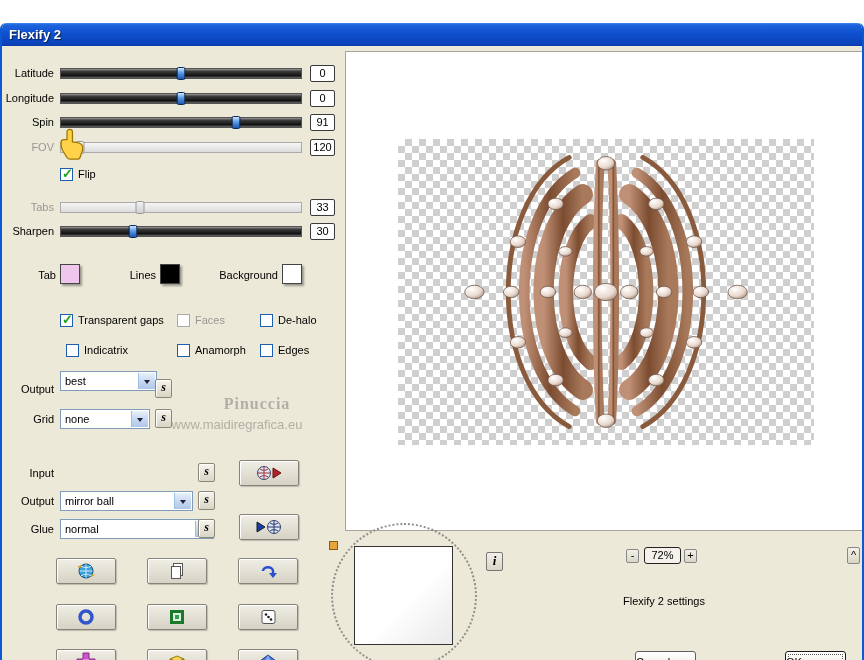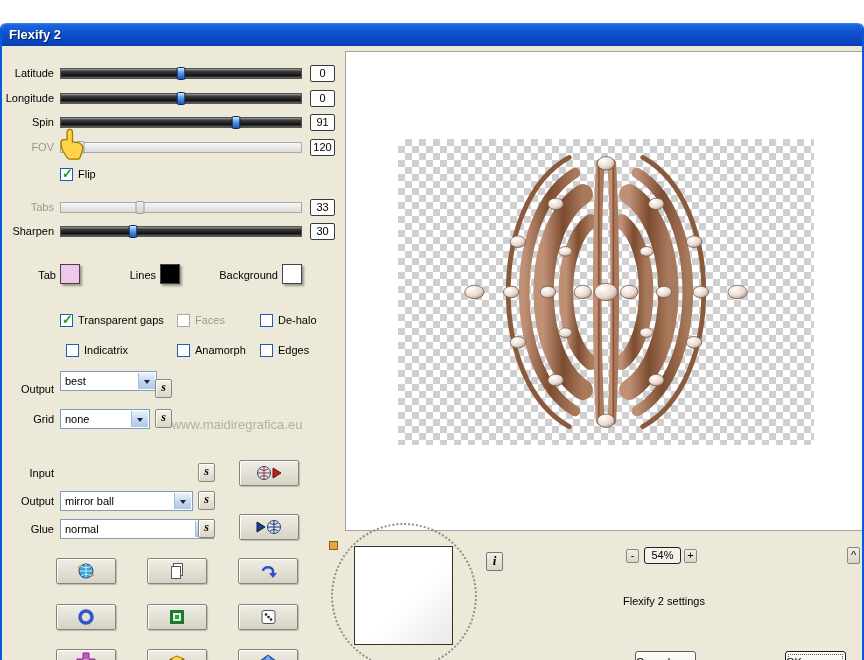--- a/index.html
+++ b/index.html
@@ -191,20 +191,21 @@
 
   <span class="slabel" style="position:absolute;top:390px">Grid</span>
   <div class="combo" style="left:58px;top:386px;width:90px">
     <span class="combo-val">none</span>
     <span class="combo-btn">
         <i class="arr"></i>
       </span>
   </div>
   <span class="sbtn" style="left:153px;top:386px">s</span>
 
+  <div class="wm1">Pinuccia</div>
   <div class="wm2">www.maidiregrafica.eu</div>
 
   <span class="slabel" style="position:absolute;top:444px">Input</span>
   <span class="sbtn" style="left:196px;top:440px">s</span>
 
   <span class="slabel" style="position:absolute;top:472px">Output</span>
   <div class="combo" style="left:58px;top:468px;width:133px">
     <span class="combo-val">mirror ball</span>
     <span class="combo-btn">
         <i class="arr"></i>
@@ -355,21 +356,21 @@
     </div>
   </div>
 
   <div class="dotcircle"></div>
   <div class="marker"></div>
   <div class="thumb"></div>
 
   <span class="ibtn" style="left:484px;top:529px">i</span>
 
   <span class="zbtn" style="left:624px;top:526px">-</span>
-  <span class="zoomval">54%</span>
+  <span class="zoomval">72%</span>
   <span class="zbtn" style="left:682px;top:526px">+</span>
   <span class="zbtn" style="left:845px;top:524px;height:17px;line-height:15px">^</span>
 
   <div class="settings">Flexify 2 settings</div>
 
   <span class="btn" style="left:633px;top:628px">Cancel</span>
   <span class="btn focus" style="left:783px;top:628px">OK</span>
 
 </div>
 

